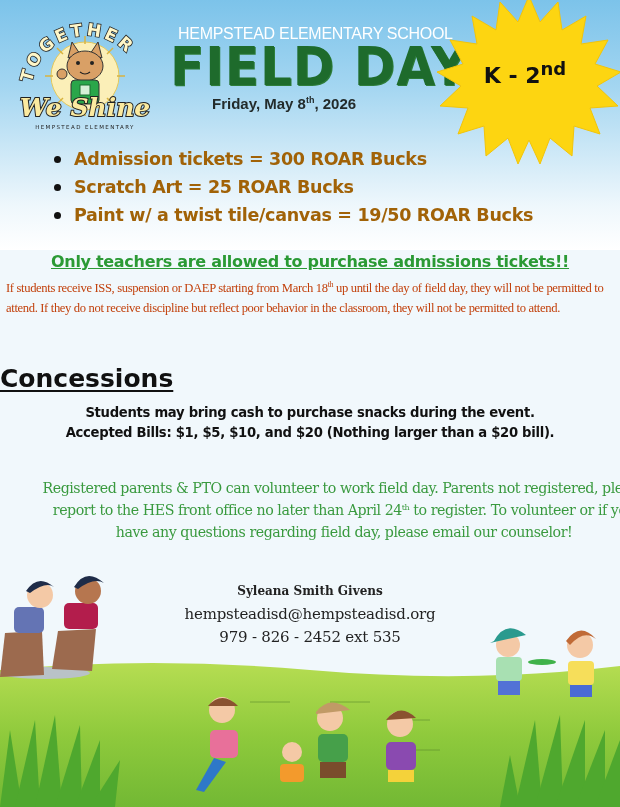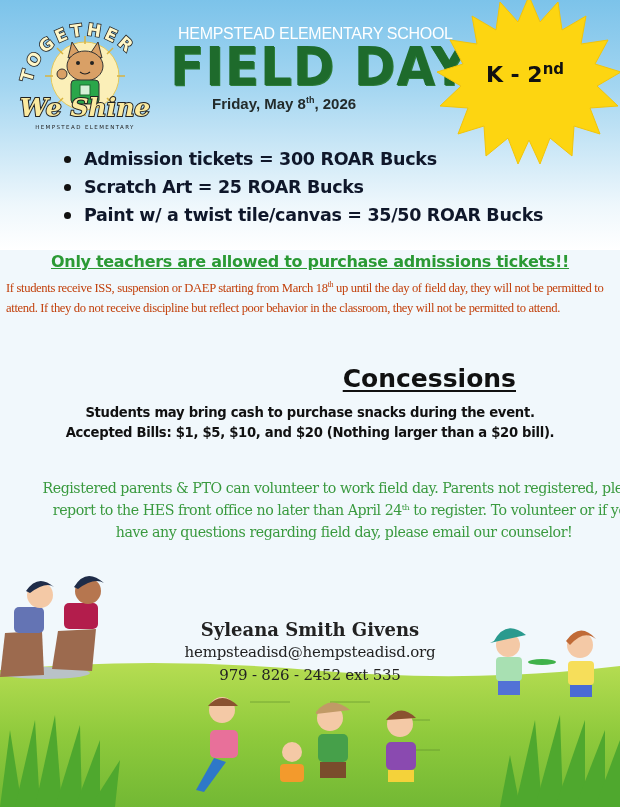--- a/index.html
+++ b/index.html
@@ -31,62 +31,62 @@
     font-family: "Liberation Sans", sans-serif; font-weight: bold; font-size: 15px;
     color: #232b2b; white-space: nowrap;
   }
   .date sup { font-size: 9px; }
   .sun { position: absolute; left: 436px; top: -6px; width: 186px; height: 170px; }
   .grade {
     position: absolute; left: 470px; top: 52px; width: 110px; text-align: center;
     font-family: "DejaVu Sans", sans-serif; font-weight: bold; font-size: 22px;
     color: #111; line-height: 34px;
   }
-  .grade sup { font-size: 15px; }
+  .grade sup { font-size: 18px; }
   .bullets {
-    position: absolute; left: 64px; top: 145px; list-style: none;
+    position: absolute; left: 54px; top: 145px; list-style: none;
     font-family: "DejaVu Sans", sans-serif; font-weight: bold; font-size: 17.5px;
-    color: #0f172a; line-height: 28px; letter-spacing: -0.3px;
+    color: #a16207; line-height: 28px; letter-spacing: -0.3px;
   }
   .bullets li { position: relative; padding-left: 20px; white-space: nowrap; }
   .bullets li::before {
     content: ""; position: absolute; left: 0; top: 11px; width: 7px; height: 7px;
     border-radius: 50%; background: #111;
   }
   .teachers-only {
     position: absolute; left: 0; top: 252px; width: 620px; text-align: center;
     font-family: "DejaVu Sans", sans-serif; font-weight: bold; font-size: 16px;
     color: #2b9a35; letter-spacing: -0.3px; white-space: nowrap; text-decoration: underline;
   }
   .policy {
     position: absolute; left: 6px; top: 278px; width: 608px; text-align: left;
     font-family: Liberation Serif, serif; font-size: 12.6px; color: #c2410c;
     line-height: 20px; letter-spacing: -0.35px;
   }
   sup.small { font-size: 8px; vertical-align: 5px; line-height: 0; }
   .concessions-title {
-    position: absolute; left: 0; top: 364px; width: 516px; text-align: right;
+    position: absolute; left: 0; top: 364px; width: 516px; text-align: left;
     font-family: "DejaVu Sans", sans-serif; font-weight: bold; font-size: 25px;
     color: #111; text-decoration: underline; text-underline-offset: 3px;
   }
   .concessions-body {
     position: absolute; left: 0; top: 403px; width: 620px; text-align: center;
     font-family: "DejaVu Sans", sans-serif; font-weight: bold; font-size: 13.2px;
     color: #111; line-height: 20px; letter-spacing: -0.3px;
   }
   .volunteer {
     position: absolute; left: 8px; top: 477px; width: 604px; text-align: center;
     font-family: "DejaVu Serif", serif; font-size: 14.2px; color: #3a9a3f;
     line-height: 22px; letter-spacing: -0.45px; margin-left: 34px;
   }
   .contact {
     position: absolute; left: 150px; top: 580px; width: 320px; text-align: center;
     font-family: "DejaVu Serif", serif; color: #222; line-height: 23px;
   }
-  .contact .name { font-weight: bold; font-size: 18px; margin-top: 38px; }
+  .contact .name { font-weight: bold; font-size: 12px; }
   .contact .email, .contact .phone { font-size: 15px; letter-spacing: -0.2px; }
   .grass { position: absolute; left: 0; top: 660px; width: 620px; height: 147px; }
   .kids-left { position: absolute; left: 0; top: 565px; width: 160px; height: 120px; }
   .kids-right { position: absolute; left: 480px; top: 615px; width: 140px; height: 100px; }
   .kids-run { position: absolute; left: 180px; top: 690px; width: 270px; height: 117px; }
 </style>
 </head>
 <body>
 
 <div class="sky"></div>
@@ -133,21 +133,21 @@
 <svg class="sun" viewBox="0 0 186 170">
   <polygon fill="#fdd511" stroke="#f2c40a" stroke-width="1" points="93,2 104,28 122,8 126,36 150,22 145,50 172,46 159,70 185,78 161,92 182,112 154,114 164,140 138,132 136,162 114,144 104,170 93,146 82,170 72,144 50,162 48,132 22,140 32,114 4,112 25,92 1,78 27,70 14,46 41,50 36,22 60,36 64,8 82,28"></polygon>
 </svg>
 <div class="grade">
   <div><span>K - 2</span><sup>nd</sup></div>
 </div>
 
 <ul class="bullets">
   <li>Admission tickets = 300 ROAR Bucks</li>
   <li>Scratch Art = 25 ROAR Bucks</li>
-  <li>Paint w/ a twist tile/canvas = 35/50 ROAR Bucks</li>
+  <li>Paint w/ a twist tile/canvas = 19/50 ROAR Bucks</li>
 </ul>
 
 <div class="teachers-only">Only teachers are allowed to purchase admissions tickets!!</div>
 <div class="policy"><span>If students receive ISS, suspension or DAEP starting from March 18</span><sup class="small">th</sup><span> up until the day of field day, they will not be permitted to attend. If they do not receive discipline but reflect poor behavior in the classroom, they will not be permitted to attend.</span></div>
 
 <div class="concessions-title">Concessions</div>
 <div class="concessions-body">
   <div>Students may bring cash to purchase snacks during the event.</div>
   <div>Accepted Bills: $1, $5, $10, and $20 (Nothing larger than a $20 bill).</div>
 </div>

